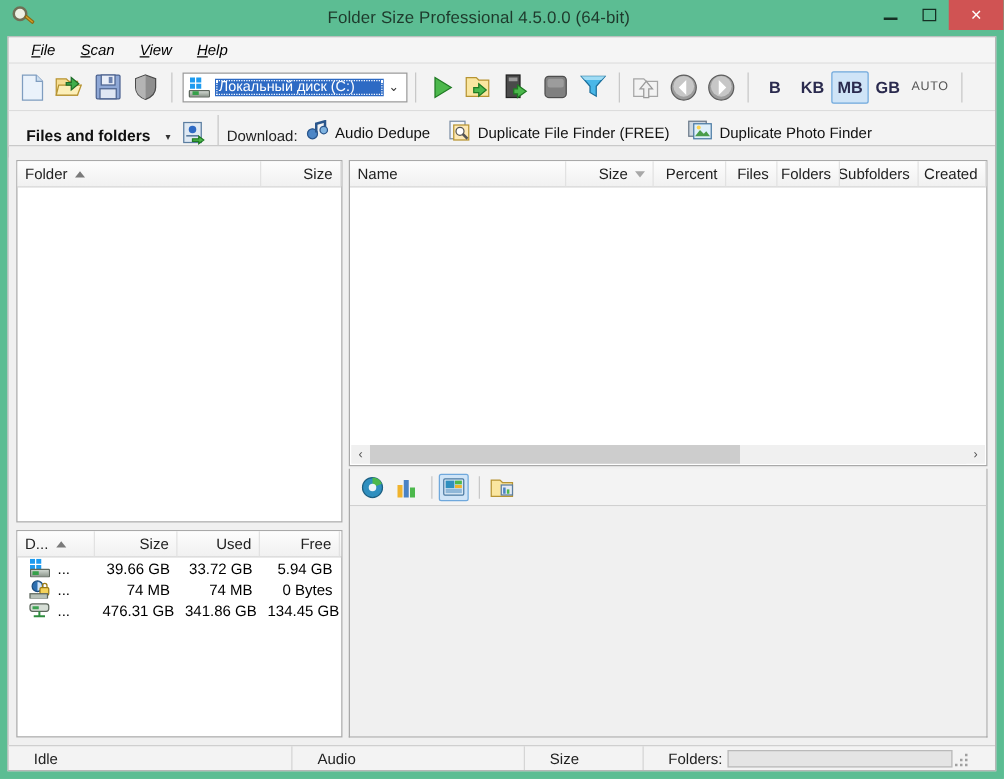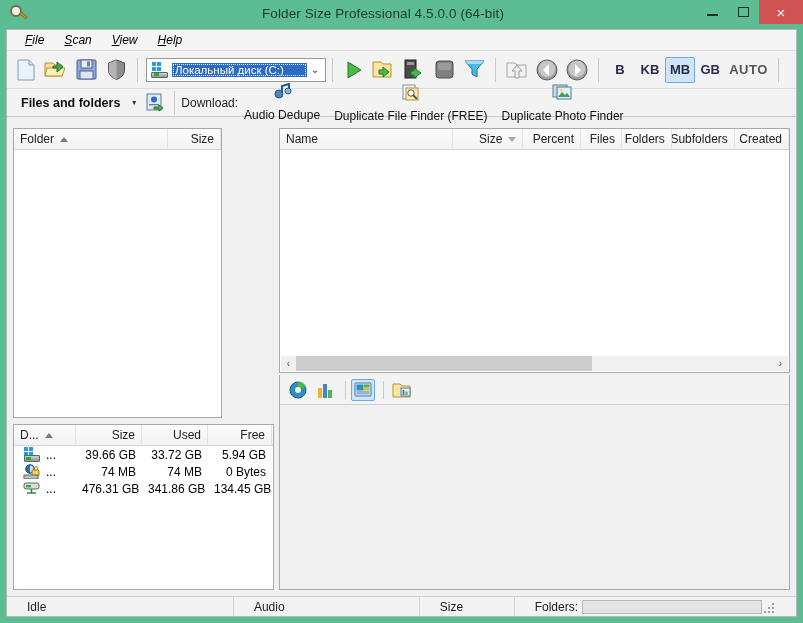--- a/index.html
+++ b/index.html
@@ -87,59 +87,59 @@
     position: relative;
   }
   .unit-btn {
     min-width: 30px; height: 26px; padding: 0 4px;
     display: flex; align-items: center; justify-content: center;
     font-weight: bold; font-size: 13px; color: #2a2a4e;
   }
   .unit-btn.sel {
     background: #cfe4f7; border: 1px solid #6fa8dc; border-radius: 2px;
   }
-  .unit-btn.auto { font-size: 13px; color: #555; font-weight: bold; letter-spacing: .5px;}
+  .unit-btn.auto { font-size: 10px; color: #555; font-weight: normal; letter-spacing: .5px;}
 
   
   .drive-combo {
     width: 180px; height: 24px; background: #fff;
     border: 1px solid #9a9a9a;
     display: flex; align-items: center; padding: 0 2px;
     margin-left: 2px;
   }
   .dc-icon { width: 18px; height: 16px; position: relative; margin: 0 3px 0 2px; flex: none;}
   .dc-value {
     flex: 1; background: #2d6ac4; color: #fff; font-size: 11.5px;
     padding: 1px 3px; outline: 1px dotted #fff; outline-offset: -2px;
     white-space: nowrap; overflow: hidden;
   }
   .dc-arrow { width: 16px; text-align: center; color: #333; font-size: 10px; }
 
   
   .toolbar2 {
     height: 28px; background: #f3f3f3;
     border-bottom: 1px solid #c9c9c9;
-    display: flex; align-items: center; padding: 0 8px;
+    display: flex; align-items: flex-end; padding: 0 8px;
   }
   .ff-label { font-weight: bold; font-size: 12.5px; color: #111; }
   .ff-caret { margin-left: 12px; font-size: 8px; color: #333; }
   .dl-label { font-size: 12px; color: #222; margin-right: 6px; }
-  .link-item { display: flex; align-items: center; gap: 5px; margin-right: 14px; font-size: 12px; color: #111; flex-direction: column;}
+  .link-item { display: flex; align-items: center; gap: 5px; margin-right: 14px; font-size: 12px; color: #111;}
 
   
   .panes {
     position: absolute; left: 0; top: 96px;
     width: 789px; height: 474px;
     background: #f0f0f0;
   }
   .pane {
     position: absolute; background: #fff;
     border: 1px solid #a9a9a9;
   }
-  #tree-pane  { left: 6px;  top: 2px;   width: 209px; height: 290px; }
+  #tree-pane  { left: 6px;  top: 2px;   width: 261px; height: 290px; }
   #drives-pane{ left: 6px;  top: 298px; width: 261px; height: 166px; }
   #list-pane  { left: 272px;top: 2px;   width: 511px; height: 245px; }
   #chart-pane { left: 272px;top: 249px; width: 511px; height: 215px; border-top: 1px solid #a9a9a9;}
 
   .hdr-row {
     display: flex; height: 21px;
     background: linear-gradient(#fdfdfd,#f1f1f1);
     border-bottom: 1px solid #d4d4d4;
     font-size: 12px; color: #222;
   }

